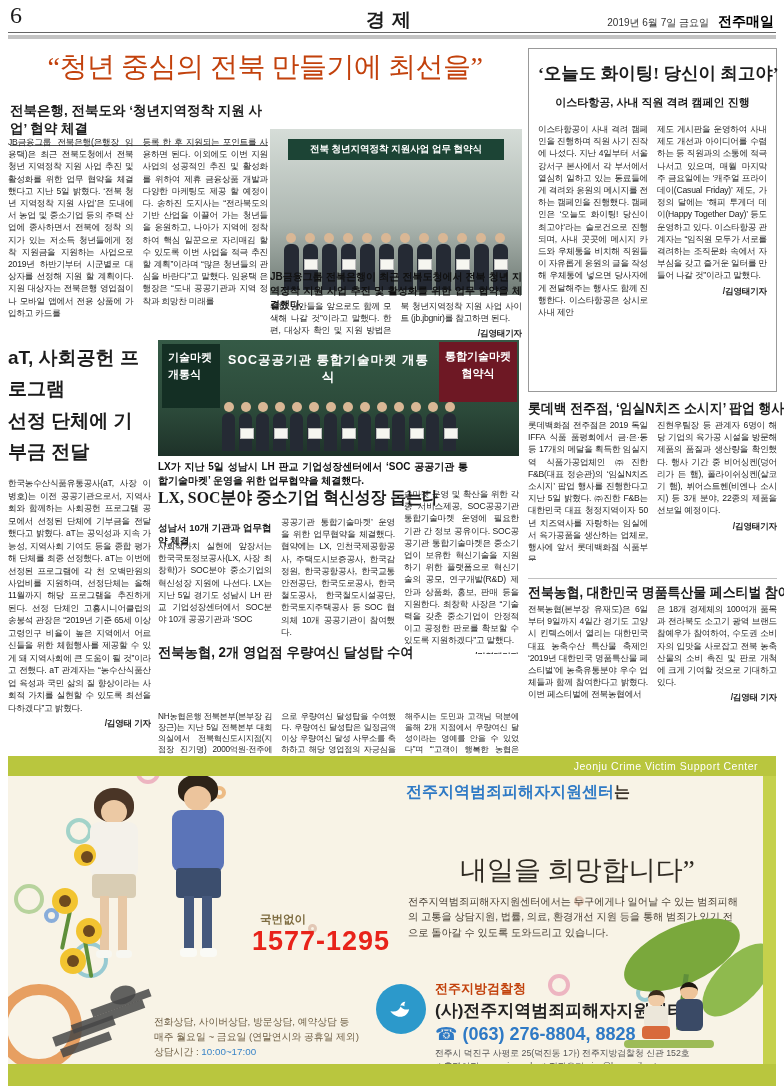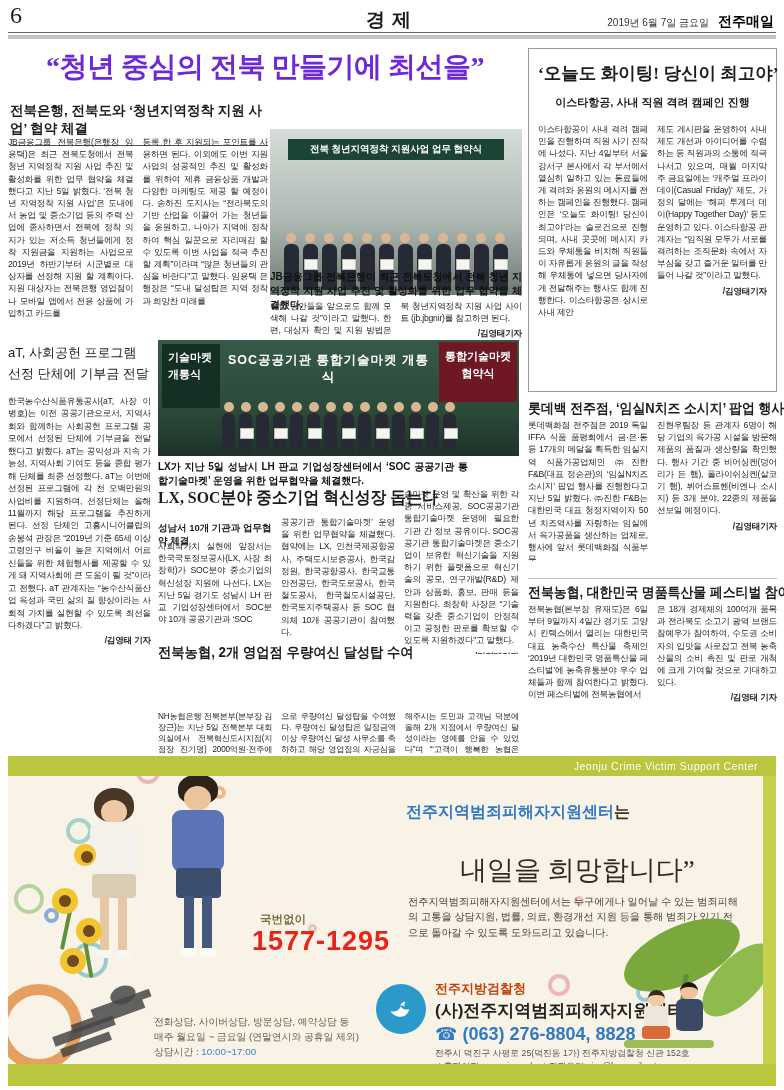--- a/index.html
+++ b/index.html
@@ -21,21 +21,21 @@
   .col  { flex:1; font-size:8.6px; line-height:1.42; text-align:justify; overflow:hidden;
           color:#222; letter-spacing:-0.2px; }
   .byline { display:block; text-align:right; font-weight:700; margin-top:3px; }
   .caption { font-size:10px; font-weight:700; line-height:1.4; color:#111; text-align:justify; }
   .serif { font-family:"Liberation Serif","DejaVu Serif",serif; }
   .nowrap { white-space:nowrap; }
 
   
   .lead { left:8px; top:46px; width:514px; height:292px; }
   .lead-headline { position:absolute; top:2px; left:0; right:0; text-align:center; font-size:28px;
-                   font-weight:700; letter-spacing:-0.5px; color:#6d28d9; }
+                   font-weight:400; letter-spacing:-0.5px; color:#c2410c; }
   .lead-subhead  { position:absolute; top:56px; left:2px; width:258px; font-size:13.5px; font-weight:700;
                    padding-bottom:7px; border-bottom:1.5px solid #555; }
   .lead-cols { position:absolute; top:90px; left:0; width:260px; height:198px; }
   .lead-photo { position:absolute; top:52px; left:262px; width:252px; height:166px;
                 background:linear-gradient(#d6ddd8 0%, #aeb8b2 55%, #6f7a74 100%); overflow:hidden;margin-top:31px; }
   .photo-banner { margin:10px auto 0; width:86%; background:#1c4435; color:#fff; font-size:9.5px;
                   font-weight:700; text-align:center; padding:4px 2px; }
   .people { position:absolute; bottom:5px; left:0; right:0; display:flex; justify-content:center; align-items:flex-end; }
   .people i { width:15px; height:46px; margin:0 2px; background:#252a34; border-radius:6px 6px 0 0; position:relative; }
   .people i::before { content:""; position:absolute; top:-11px; left:2px; width:10px; height:10px;
@@ -55,21 +55,21 @@
   .lotte { left:528px; top:400px; width:249px; }
   .festival { left:528px; top:584px; width:249px; }
   .sep { left:528px; top:578px; width:249px; border-top:1px solid #c0c0c0; }
   .sm-headline { font-size:14px; font-weight:800; white-space:nowrap; transform:scaleX(.92); transform-origin:left; }
   .lotte .cols, .festival .cols { margin-top:1px; }
   .lotte .col { height:142px; }
   .festival .col { height:124px; }
 
   
   .at { left:8px; top:342px; width:143px; }
-  .at-headline { font-size:13px; font-weight:400; line-height:1.65; }
+  .at-headline { font-size:19px; font-weight:700; line-height:1.65; }
   .at-body { margin-top:10px; height:356px; font-size:8.6px; line-height:1.45; text-align:justify;
              overflow:hidden; letter-spacing:-0.2px; }
 
   
   .soc { left:158px; top:340px; width:361px; height:116px;
          background:linear-gradient(#355a46 0%, #2c4a3a 60%, #1e3229 100%); overflow:hidden; }
   .soc-left { position:absolute; left:4px; top:4px; width:58px; height:64px; background:#142f24;
               color:#fff; font-size:11px; font-weight:700; padding:5px 6px; line-height:1.5; }
   .soc-main { position:absolute; left:66px; right:86px; top:12px; text-align:center; color:#fff;
               font-size:12.5px; font-weight:700; letter-spacing:1px; }
@@ -93,21 +93,21 @@
   .nh-headline { font-size:14px; font-weight:800; white-space:nowrap; transform:scaleX(.95); transform-origin:left; }
   .nh .cols { margin-top:7px; }
   .nh .col { height:64px; font-size:8.2px; line-height:1.35;margin-top:42px; }
 
   
   .ad { left:8px; top:756px; width:768px; height:330px; background:#f8f3e6; overflow:hidden; }
   .ad-bar-top { position:absolute; left:0; right:0; top:0; height:20px; background:#b9c63e; z-index:3;
                 color:#fff; font-size:10.5px; letter-spacing:.5px; text-align:right; line-height:20px; padding-right:18px; }
   .ad-bar-right { position:absolute; right:0; top:20px; bottom:22px; width:13px; background:#c5d14c; z-index:3; }
   .ad-bar-bottom { position:absolute; left:0; right:0; bottom:0; height:22px; background:#b9c63e; z-index:3; }
-  .ad-org { position:absolute; left:398px; top:46px; font-size:16px; font-weight:800; color:#2f7ac5; z-index:2; }
+  .ad-org { position:absolute; left:398px; top:26px; font-size:16px; font-weight:800; color:#2f7ac5; z-index:2; }
   .ad-org b { color:#3a3228; }
   .ad-slogan1 { position:absolute; left:390px; top:62px;  font-size:27px; color:#2f2a22; z-index:2; }
   .ad-slogan2 { position:absolute; left:452px; top:96px; font-size:27px; color:#2f2a22; z-index:2; }
   .ad-desc { position:absolute; left:400px; top:138px; width:332px; font-size:10.2px; line-height:1.5;
              color:#4a4237; z-index:2; }
   .ad-noprefix { position:absolute; left:252px; top:156px; font-size:11.5px; font-weight:700; color:#7d6b3f; z-index:2; }
   .ad-hotline { position:absolute; left:244px; top:170px; font-size:27px; font-weight:800; color:#e8231a;
                 letter-spacing:1px; z-index:2; }
   .ad-counsel { position:absolute; left:146px; top:258px; font-size:9.8px; line-height:1.55; color:#6f6046; z-index:2; }
   .ad-counsel .time { color:#3a85c8; }
@@ -172,21 +172,21 @@
     <span>2019년 6월 7일 금요일</span><span class="m-paper">전주매일</span>
   </div>
   <div class="abs rule-thin"></div>
   <div class="abs rule-thick"></div>
 
   <section class="abs lead">
     <h1 class="lead-headline serif nowrap">“청년 중심의 전북 만들기에 최선을”</h1>
     <div class="lead-subhead">전북은행, 전북도와 ‘청년지역정착 지원 사업’ 협약 체결</div>
     <div class="lead-cols cols">
       <div class="col">JB금융그룹 전북은행(은행장 임용택)은 최근 전북도청에서 전북 청년 지역정착 지원 사업 추진 및 활성화를 위한 업무 협약을 체결했다고 지난 5일 밝혔다. ‘전북 청년 지역정착 지원 사업’은 도내에서 농업 및 중소기업 등의 주력 산업에 종사하면서 전북에 정착 의지가 있는 저소득 청년들에게 정착 지원금을 지원하는 사업으로 2019년 하반기부터 시군별로 대상자를 선정해 지원 할 계획이다. 지원 대상자는 전북은행 영업점이나 모바일 앱에서 전용 상품에 가입하고 카드를</div>
-      <div class="col">등록 한 후 지원되는 포인트를 사용하면 된다. 이외에도 이번 지원 사업의 성공적인 추진 및 활성화를 위하여 제휴 금융상품 개발과 다양한 마케팅도 제공 할 예정이다. 송하진 도지사는 “전라북도의 기반 산업을 이끌어 가는 청년들을 응원하고, 나아가 지역에 정착하여 핵심 일꾼으로 자리매김 할 수 있도록 이번 사업을 적극 추진 할 계획”이라며 “많은 청년들의 관심을 바란다”고 말했다. 임용택 은행장은 “도내 달성탑은 지역 정착과 희망찬 미래를</div>
+      <div class="col">등록 한 후 지원되는 포인트를 사용하면 된다. 이외에도 이번 지원 사업의 성공적인 추진 및 활성화를 위하여 제휴 금융상품 개발과 다양한 마케팅도 제공 할 예정이다. 송하진 도지사는 “전라북도의 기반 산업을 이끌어 가는 청년들을 응원하고, 나아가 지역에 정착하여 핵심 일꾼으로 자리매김 할 수 있도록 이번 사업을 적극 추진 할 계획”이라며 “많은 청년들의 관심을 바란다”고 말했다. 임용택 은행장은 “도내 공공기관과 지역 정착과 희망찬 미래를</div>
     </div>
     <figure class="lead-photo">
       <div class="photo-banner">전북 청년지역정착 지원사업 업무 협약식</div>
       <div class="people">
         <i></i>
           <i></i>
           <i></i>
           <i></i>
           <i></i>
           <i></i>

